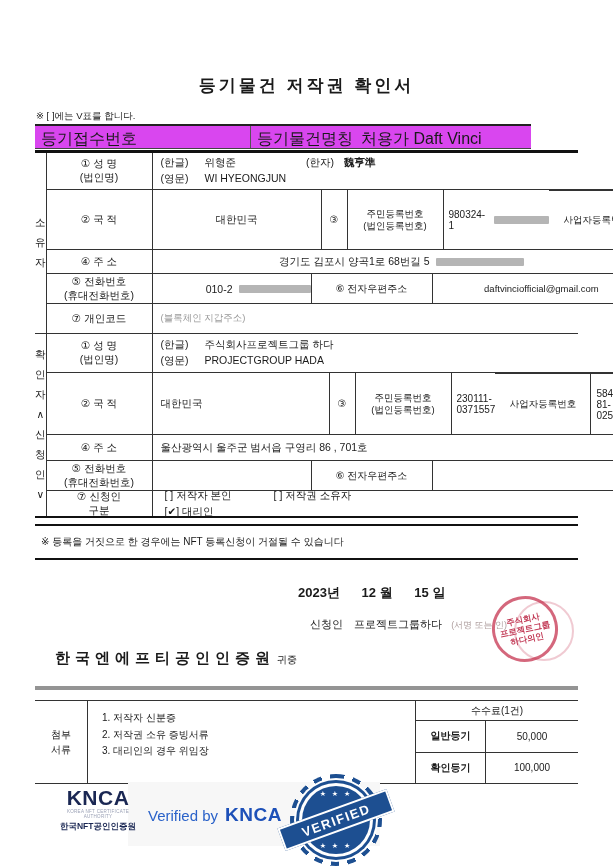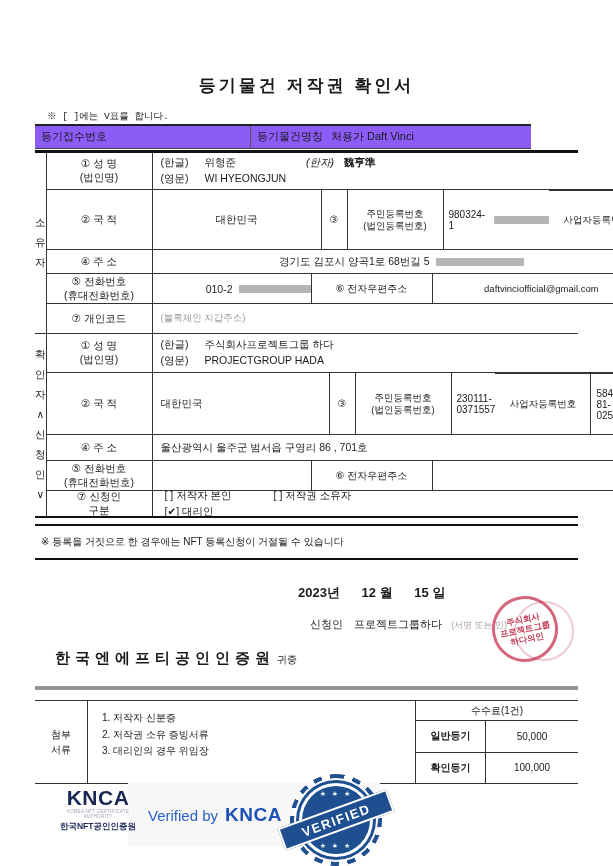--- a/index.html
+++ b/index.html
@@ -2,25 +2,25 @@
 <html><head>
 <meta charset="utf-8">
 <style>
   html,body{margin:0;padding:0;}
   body{width:613px;height:866px;background:#ffffff;position:relative;overflow:hidden;
        font-family:"Liberation Sans","DejaVu Sans",sans-serif;color:#1a1a1a;}
   .abs{position:absolute;box-sizing:border-box;}
 
   
   #title{top:74px;left:0;width:613px;text-align:center;font-size:17px;font-weight:bold;letter-spacing:3px;}
-  #checknote{left:47px;top:110px;font-size:9.5px;font-family:Liberation Mono, monospace;}
-
-  
-  #headrow{left:35px;top:124px;width:496px;height:25px;background:#8b5cf6;
-           border-top:2px solid #222;border-bottom:1px solid #444;display:flex;font-size:11px;}
+  #checknote{left:36px;top:110px;font-size:9.5px;}
+
+  
+  #headrow{left:35px;top:124px;width:496px;height:25px;background:#d946ef;
+           border-top:2px solid #222;border-bottom:1px solid #444;display:flex;font-size:16px;}
   #headrow .hc1{width:215px;padding:3px 6px;box-sizing:border-box;}
   #headrow .hc2{flex:1;border-left:1px solid #555;padding:3px 6px;box-sizing:border-box;display:flex;gap:8px;}
 
   
   #mtable{left:35px;top:150px;width:543px;border-top:3px solid #111;border-bottom:2px solid #111;}
   .sect{display:flex;}
   .sect-owner{height:180px;border-bottom:1px solid #333;}
   .sect-conf{height:182px;}
   .gcol{width:32px;display:flex;align-items:center;justify-content:center;text-align:center;
         font-size:10.5px;line-height:1.9;white-space:pre-line;}
@@ -28,21 +28,21 @@
   .row{display:flex;box-sizing:border-box;}
   .row + .row{border-top:1px solid #333;}
   .lbl{width:105px;display:flex;align-items:center;justify-content:center;text-align:center;
        font-size:10.5px;line-height:1.3;white-space:pre-line;box-sizing:border-box;}
   .bl{border-left:1px solid #333;}
   .h36{height:36px}.h60{height:60px}.h24{height:24px}.h30{height:30px}
   .h38{height:38px}.h62{height:62px}.h26{height:26px}
   .nameval{flex:1;display:flex;flex-direction:column;justify-content:center;padding-left:8px;font-size:10.5px;gap:2px;}
   .nline{display:flex;align-items:baseline;}
   .nline .nm{margin-left:16px;}
-  .nline .hjp{margin-left:70px;font-style:italic;}
+  .nline .hjp{margin-left:70px;}
   .nline .hj{margin-left:10px;font-weight:bold;}
   .natval{width:168px;display:flex;align-items:center;font-size:10.5px;}
   .center{justify-content:center;}
   .padl{padding-left:8px;}
   .numcol{width:25px;display:flex;align-items:center;justify-content:center;font-size:10px;}
   .subcol{flex:1;display:flex;flex-direction:row;}
   .subrow{flex:1;display:flex;}
   .subrow + .subrow{border-top:1px solid #333;}
   .sublbl{width:95px;display:flex;align-items:center;justify-content:center;text-align:center;
           font-size:9.5px;line-height:1.25;white-space:pre-line;box-sizing:border-box;}

